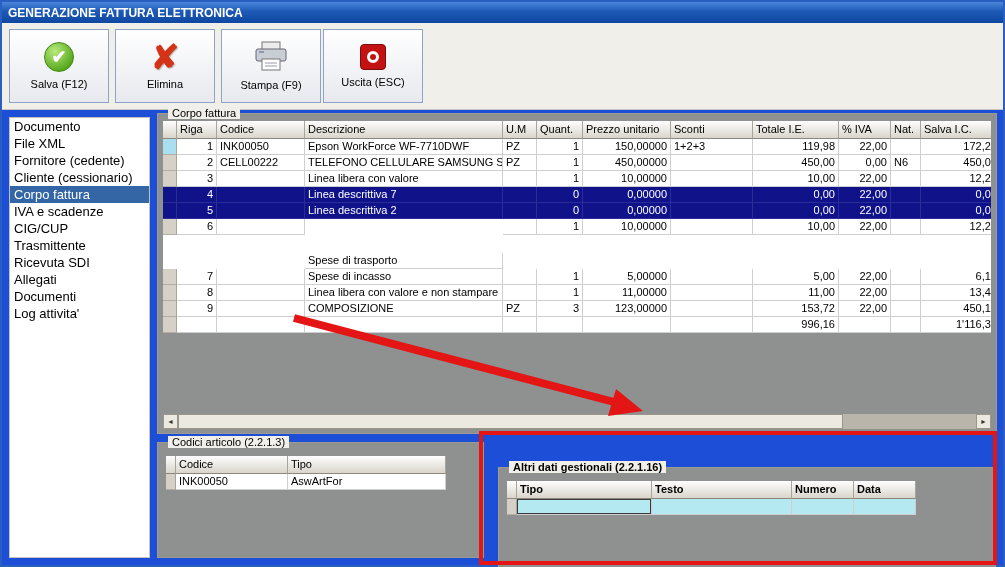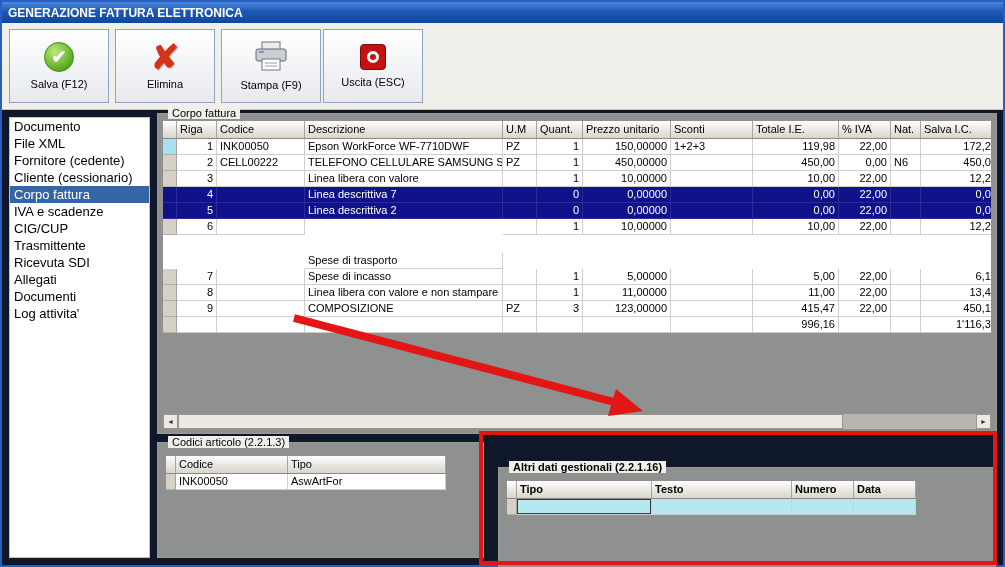--- a/index.html
+++ b/index.html
@@ -1,19 +1,19 @@
 <!DOCTYPE html>
 <html><head>
 <meta charset="utf-8">
 <style>
   * { box-sizing: border-box; margin: 0; padding: 0; }
   html, body { width: 1005px; height: 567px; overflow: hidden;
     font-family: "Liberation Sans", sans-serif; background: #fff; }
   .window { position: absolute; left: 0; top: 0; width: 1005px; height: 567px;
-    background: #0f172a; border: 2px solid #2a5fc2; }
+    background: #1d4ed8; border: 2px solid #2a5fc2; }
 
   
   .titlebar { height: 21px; background: linear-gradient(180deg,#4a86da 0%,#1c59b6 45%,#0e47a0 100%);
     color: #fff; font-size: 12px; font-weight: bold; display: flex; align-items: center; padding: 0 6px; }
 
   
   .toolbar { position: absolute; left: 0; top: 21px; width: 100%; height: 87px;
     background: #f1efe9; border-bottom: 1px solid #c9c6bd; }
   .tbtn { position: absolute; top: 6px; width: 100px; height: 74px;
     border: 1px solid #8fa3c8; background: linear-gradient(180deg,#ffffff,#e7e9ee);
@@ -264,21 +264,21 @@
           </div>
           <div class="trow">
             <div class="cell rsel" style="width: 14px;"></div>
             <div class="cell num" style="width: 40px;">9</div>
             <div class="cell" style="width: 88px;"></div>
             <div class="cell" style="width: 198px;">COMPOSIZIONE</div>
             <div class="cell" style="width: 34px;">PZ</div>
             <div class="cell num" style="width: 46px;">3</div>
             <div class="cell num" style="width: 88px;">123,00000</div>
             <div class="cell" style="width: 82px;"></div>
-            <div class="cell num" style="width: 86px;">415,47</div>
+            <div class="cell num" style="width: 86px;">153,72</div>
             <div class="cell num" style="width: 52px;">22,00</div>
             <div class="cell" style="width: 30px;"></div>
             <div class="cell num" style="width: 80px;">450,18</div>
           </div>
         </div>
       <div id="main-totals">
           <div class="trow">
             <div class="cell rsel" style="width: 14px;"></div>
             <div class="cell num" style="width: 40px;"></div>
             <div class="cell" style="width: 88px;"></div>

